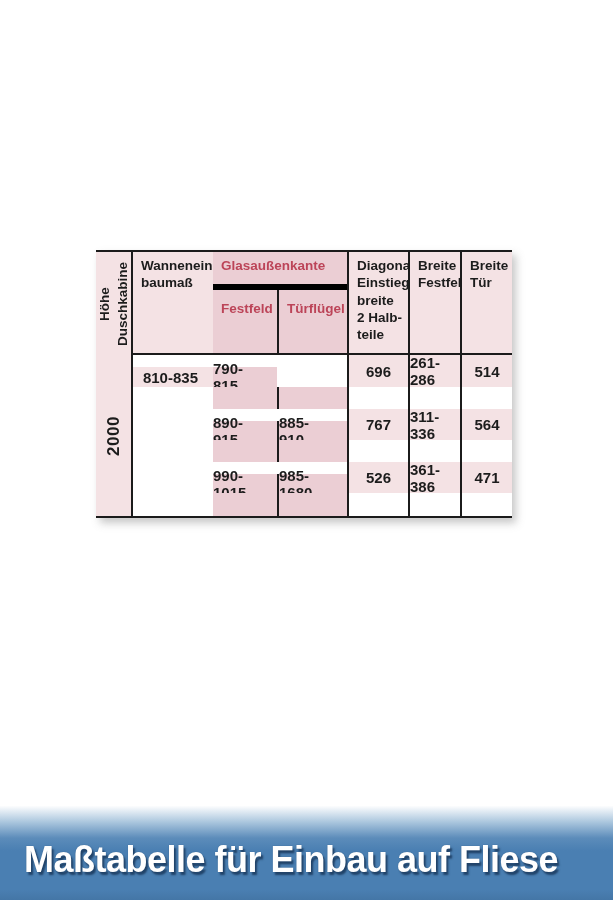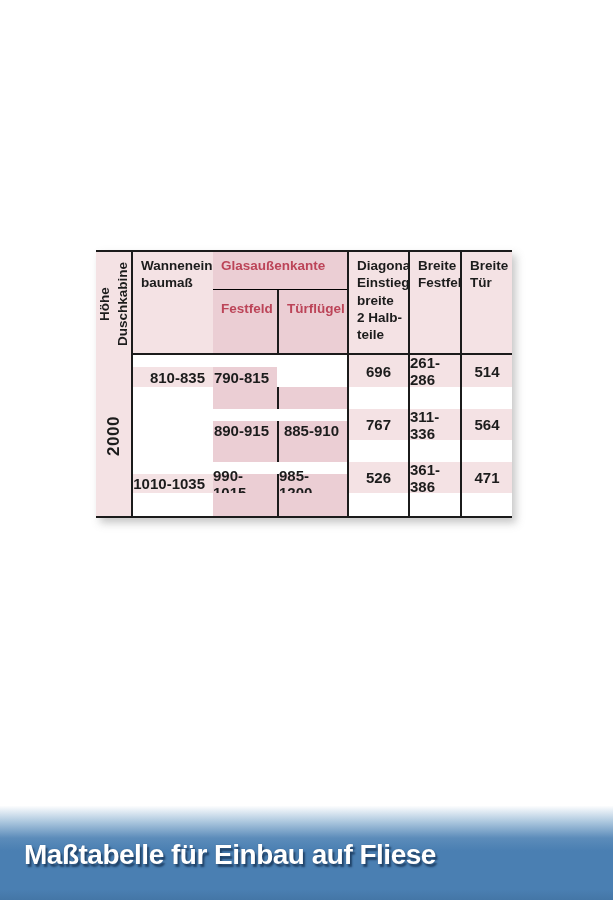--- a/index.html
+++ b/index.html
@@ -20,50 +20,50 @@
     box-shadow:4px 5px 8px rgba(110,110,110,0.38);
     font-weight:bold; color:#1c1c1c;
   }
   .cell { position:relative; box-sizing:border-box; }
   .lp { background:#f4e2e4; }          
   .dp { background:#ebced4; }          
   .wh { background:#ffffff; }
   .br { border-right:2px solid #1b1b1b; }
   .bl { border-left:2px solid #1b1b1b; }
   .bb { border-bottom:2px solid #1b1b1b; }
-  .bbl { border-bottom:1px solid #000000; } 
+  .bbl { border-bottom:6px solid #000000; } 
   .red { color:#bc4458; }
 
   .hd {
     font-size:13.5px; line-height:1.28;
     padding:5px 3px 0 8px; white-space:pre-line;
   }
   .val { font-size:15px; display:flex; align-items:center; }
-  .ra  { justify-content:flex-end; padding-right:8px;margin-top:12px; }
+  .ra  { justify-content:flex-end; padding-right:15px;margin-top:12px; }
   .ctr { justify-content:center; }
 
   .rot {
     position:absolute; left:50%; top:50%;
     transform:translate(-50%,-50%) rotate(-90deg);
     white-space:pre-line; text-align:center;
     font-size:13.5px; line-height:1.3;
   }
   .rot-big { font-size:17px; letter-spacing:0.5px; }
 
   
   .footer {
     position:absolute; left:0; bottom:0; width:613px; height:105px;
     background:linear-gradient(180deg,
       #ffffff 0%, #ffffff 10%,
       #a9c5dd 26%, #5c8cba 41%,
       #4a7fb2 53%, #4a7fb2 90%, #4476a6 100%);
   }
   .footer-title {
     position:absolute; left:24px; top:44px;
-    font-size:28px; font-weight:bold; letter-spacing:-0.5px;
+    font-size:36px; font-weight:bold; letter-spacing:-0.5px;
     color:#ffffff;
     text-shadow:2px 3px 2px rgba(25,55,90,0.85), 0 0 1px rgba(25,55,90,0.5);
     white-space:nowrap;
   }
 </style>
 </head>
 <body>
 
 <div class="page">
 
@@ -111,23 +111,22 @@
     <div class="cell val lp ctr bl" style="grid-area:5/6/6/7">311-336</div>
     <div class="cell val lp ctr bl" style="grid-area:5/7/6/8">564</div>
 
     <div class="cell wh" style="grid-area:6/2/7/3"></div>
     <div class="cell dp" style="grid-area:6/3/7/4"></div>
     <div class="cell dp bl" style="grid-area:6/4/7/5"></div>
     <div class="cell wh bl" style="grid-area:6/5/7/6"></div>
     <div class="cell wh bl" style="grid-area:6/6/7/7"></div>
     <div class="cell wh bl" style="grid-area:6/7/7/8"></div>
 
-    <div class="cell val lp ra" style="grid-area:7/2/8/3">1010-1035</div>
     <div class="cell val dp ra" style="grid-area:7/3/8/4">990-1015</div>
-    <div class="cell val dp ra bl" style="grid-area:7/4/8/5">985-1200</div>
+    <div class="cell val dp ra bl" style="grid-area:7/4/8/5">985-1680</div>
     <div class="cell val lp ctr bl" style="grid-area:7/5/8/6">526</div>
     <div class="cell val lp ctr bl" style="grid-area:7/6/8/7">361-386</div>
     <div class="cell val lp ctr bl" style="grid-area:7/7/8/8">471</div>
 
     <div class="cell wh" style="grid-area:8/2/9/3"></div>
     <div class="cell dp" style="grid-area:8/3/9/4"></div>
     <div class="cell dp bl" style="grid-area:8/4/9/5"></div>
     <div class="cell wh bl" style="grid-area:8/5/9/6"></div>
     <div class="cell wh bl" style="grid-area:8/6/9/7"></div>
     <div class="cell wh bl" style="grid-area:8/7/9/8"></div>

